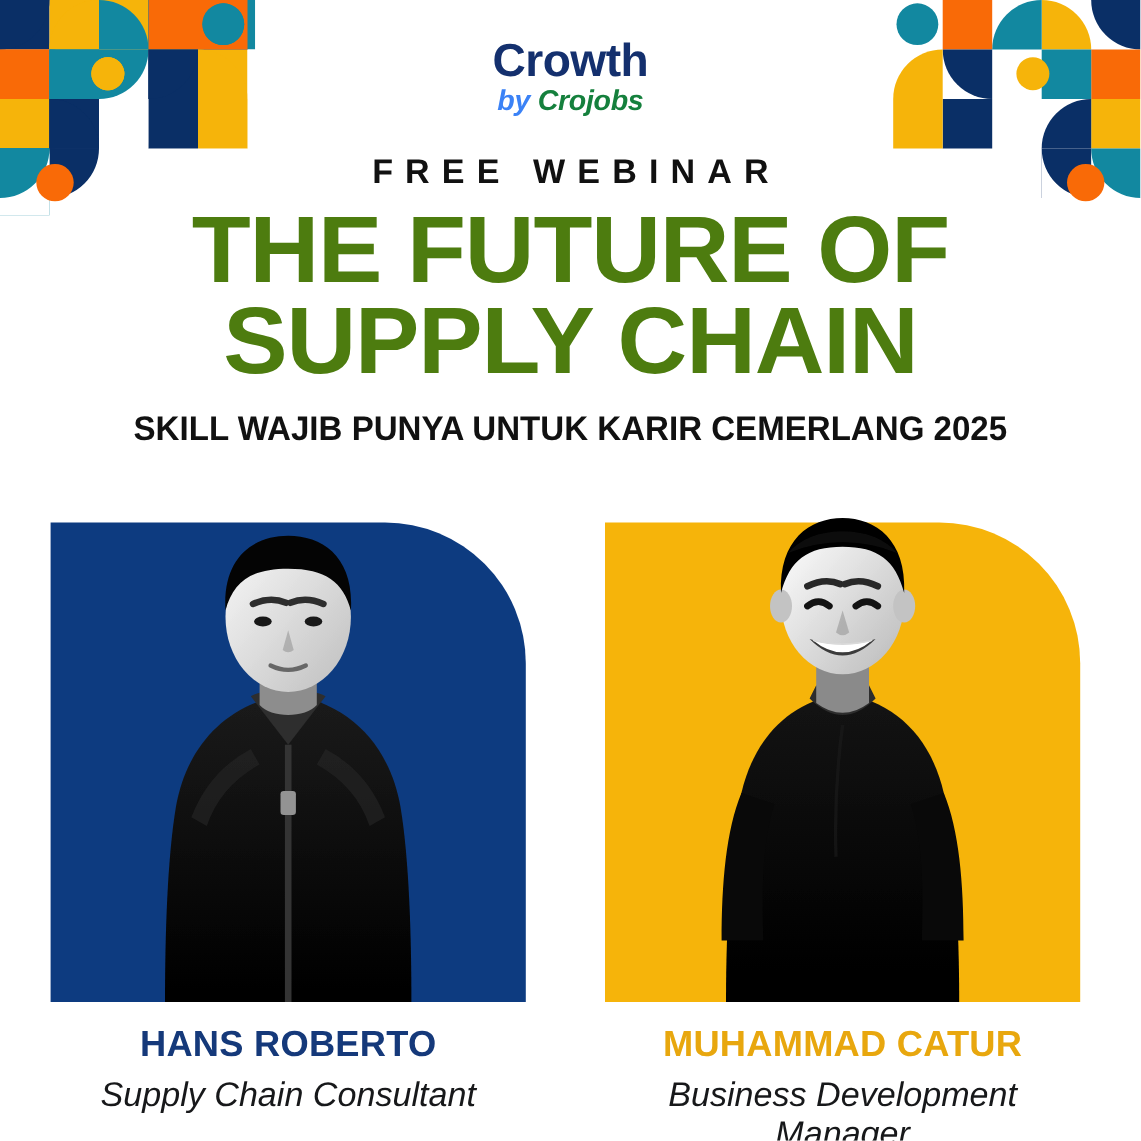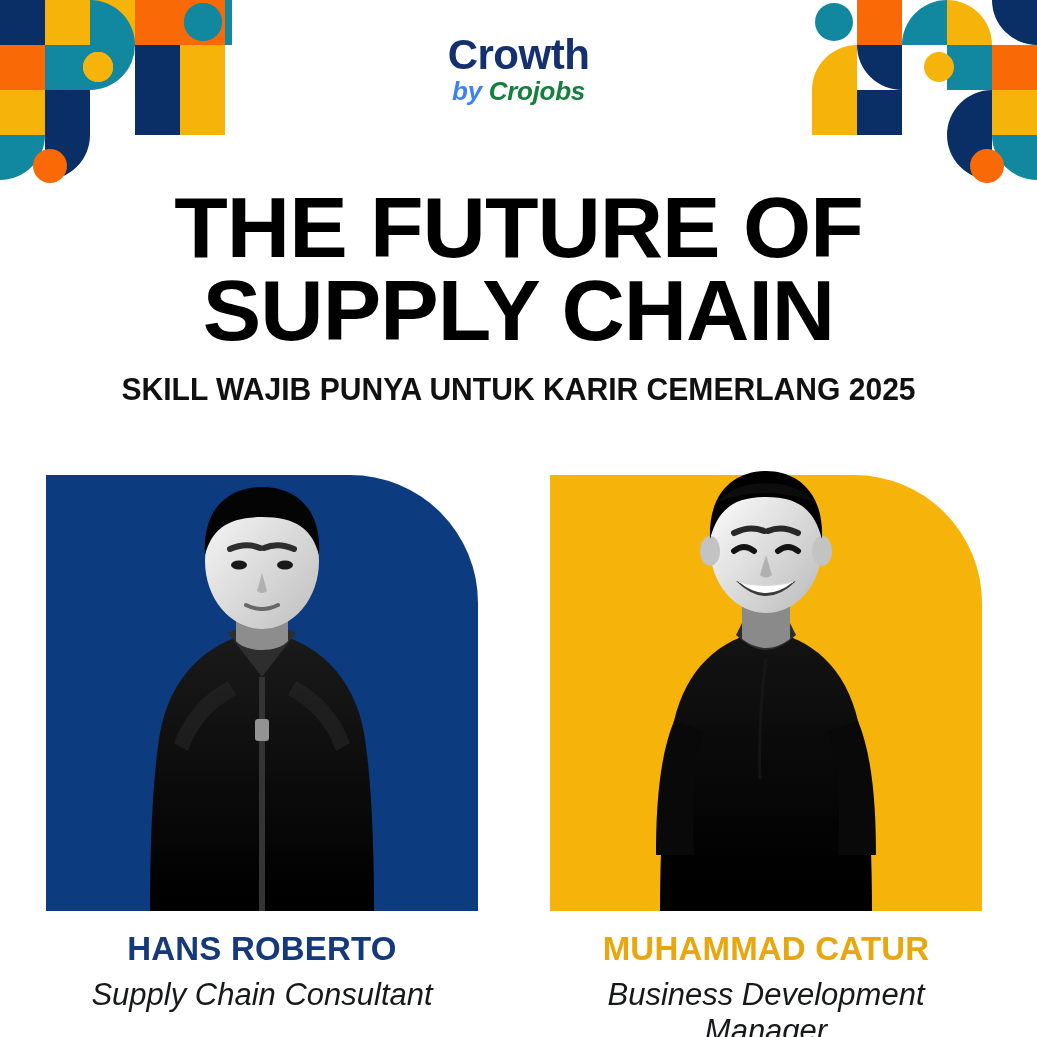--- a/index.html
+++ b/index.html
@@ -69,21 +69,21 @@
     color: #111111;
     letter-spacing: 11px;
     text-indent: 11px;
   }
   .headline {
     position: absolute;
     top: 186px;
     left: 0;
     right: 0;
     text-align: center;
-    color: #000000;
+    color: #4d7c0f;
     font-weight: 700;
     font-size: 86px;
     line-height: 0.97;
     letter-spacing: -1px;
   }
   .headline-line { display: block; transform: scaleX(1.02); }
   .subhead {
     position: absolute;
     top: 372px;
     left: 0;
@@ -332,20 +332,21 @@
         <circle cx="50" cy="166" r="17" fill="#F96A07"></circle>
       </g>
     </svg>
   </div>
 
   <div class="logo-block">
     <span class="logo-main">Crowth</span>
     <span class="logo-sub"><span class="logo-by">by </span><span class="logo-brand">Crojobs</span></span>
   </div>
 
+  <div class="eyebrow">FREE WEBINAR</div>
 
   <div class="headline">
     <span class="headline-line">THE FUTURE OF</span>
     <span class="headline-line">SUPPLY CHAIN</span>
   </div>
 
   <div class="subhead">SKILL WAJIB PUNYA UNTUK KARIR CEMERLANG 2025</div>
 
   <div class="speakers">
 

